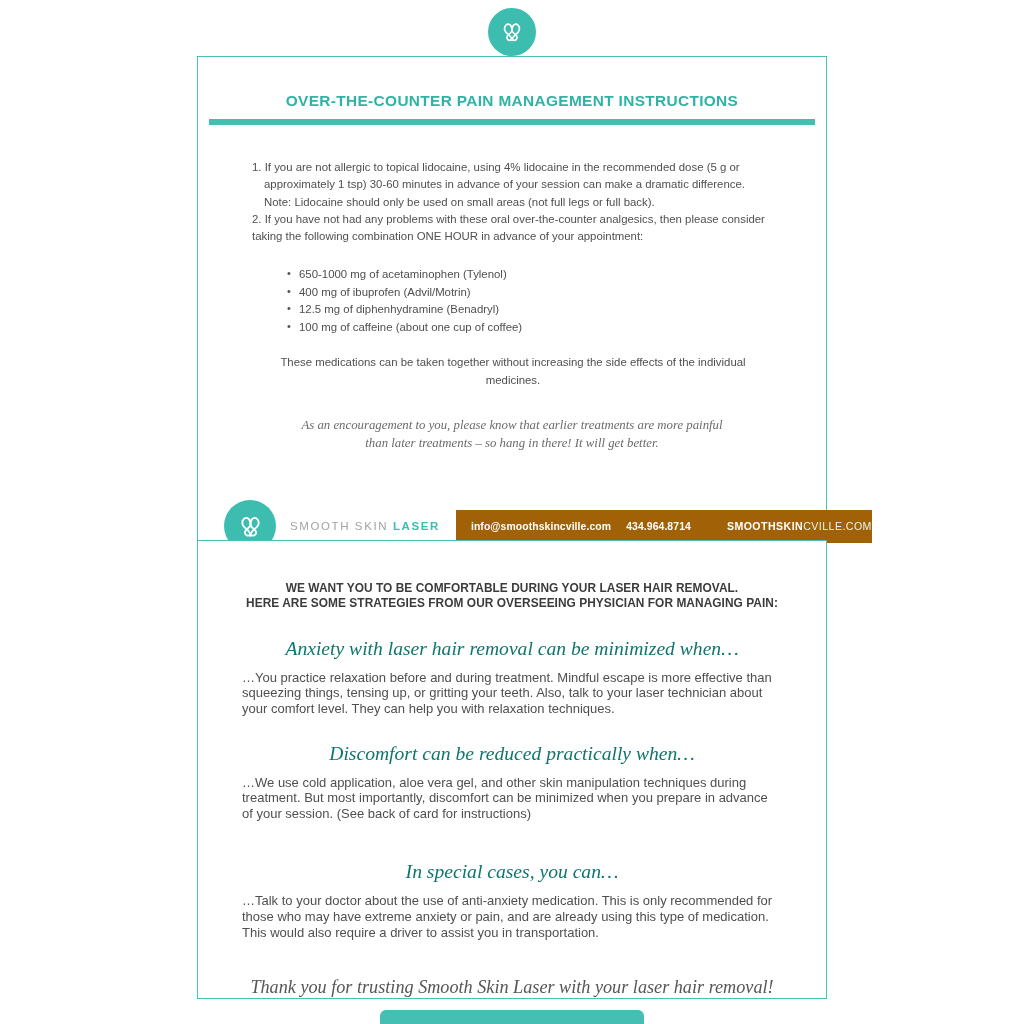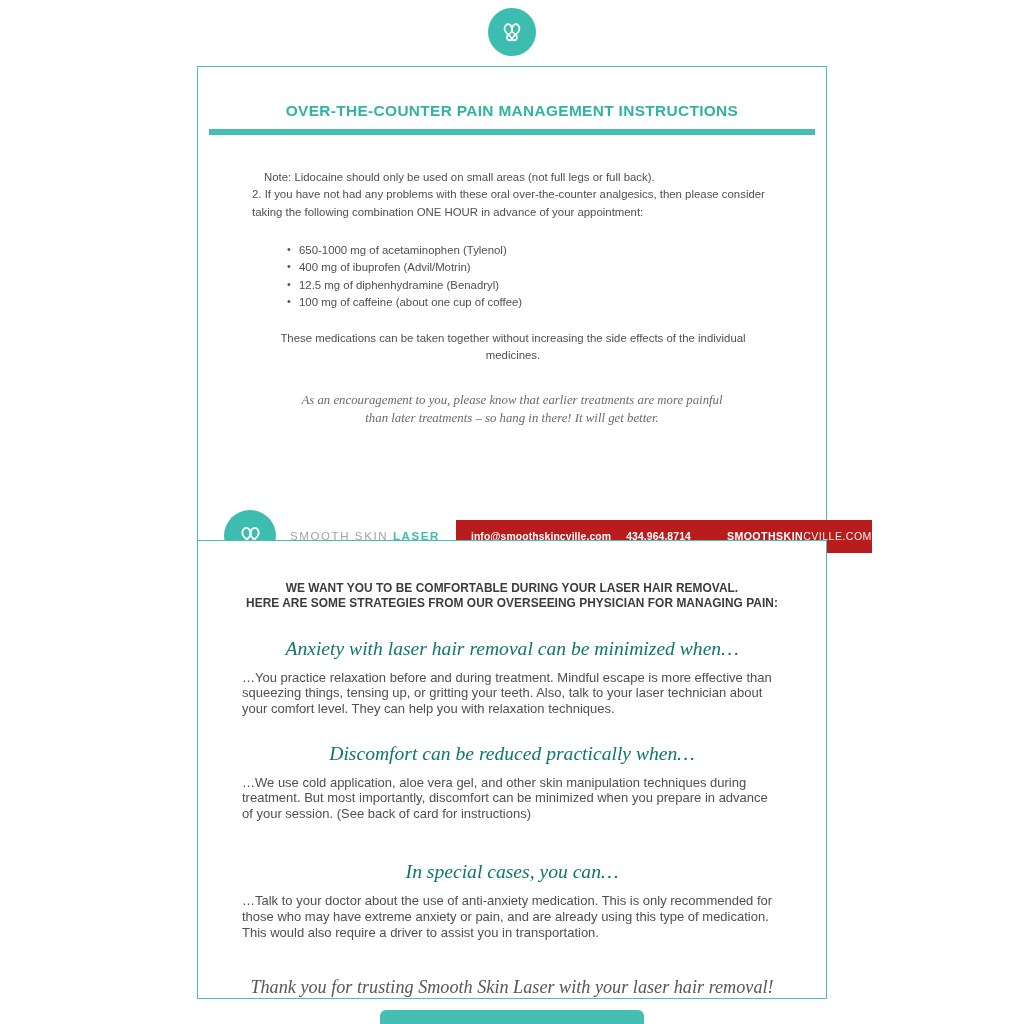--- a/index.html
+++ b/index.html
@@ -38,21 +38,21 @@
 
   
   .card {
     position: absolute;
     background: #ffffff;
     border: 1.5px solid #4cbfb4;
     box-sizing: border-box;
   }
   #card-otc {
     left: 197px;
-    top: 66px;
+    top: 56px;
     width: 630px;
     height: 524px;
   }
   #card-strategies {
     left: 197px;
     top: 540px;
     width: 630px;
     height: 459px;
   }
 
@@ -135,21 +135,21 @@
     letter-spacing: 1.6px;
     white-space: nowrap;
   }
   .wordmark .wm-gray { color: #a3a3a3; }
   .wordmark .wm-teal { color: #3dbdb0; font-weight: bold; }
   .footer-wordmark { margin-left: 14px; }
   .contact-bar {
     margin-left: 16px;
     flex: 1 1 auto;
     height: 33px;
-    background: #b91c1c;
+    background: #a16207;
     display: flex;
     align-items: center;
     color: #ffffff;
   }
   .contact-email {
     margin-left: 15px;
     font-size: 10.4px;
     font-weight: bold;
     letter-spacing: 0.1px;
   }
@@ -238,20 +238,21 @@
 </div>
 
 <div class="card" id="card-otc">
 
   <div class="otc-title">OVER-THE-COUNTER PAIN MANAGEMENT INSTRUCTIONS</div>
   <div class="accent-bar"></div>
 
   <div class="otc-body">
 
     <div class="num-item num-item-1">
+      <span>1. If  you are not allergic to topical lidocaine, using 4% lidocaine in the recommended dose (5 g or approximately 1 tsp) 30-60 minutes in advance of your session can make a dramatic difference.</span>
       <span class="nolead">Note: Lidocaine should only be used on small areas (not full legs or full back).</span>
     </div>
 
     <div class="num-item num-item-2">2. If you have not had any problems with these oral over-the-counter analgesics, then please consider taking the following combination ONE HOUR in advance of your appointment:</div>
 
     <ul class="med-list">
       <li>650-1000 mg of acetaminophen (Tylenol)</li>
       <li>400 mg of ibuprofen (Advil/Motrin)</li>
       <li>12.5 mg of diphenhydramine (Benadryl)</li>
       <li>100 mg of caffeine (about one cup of coffee)</li>

